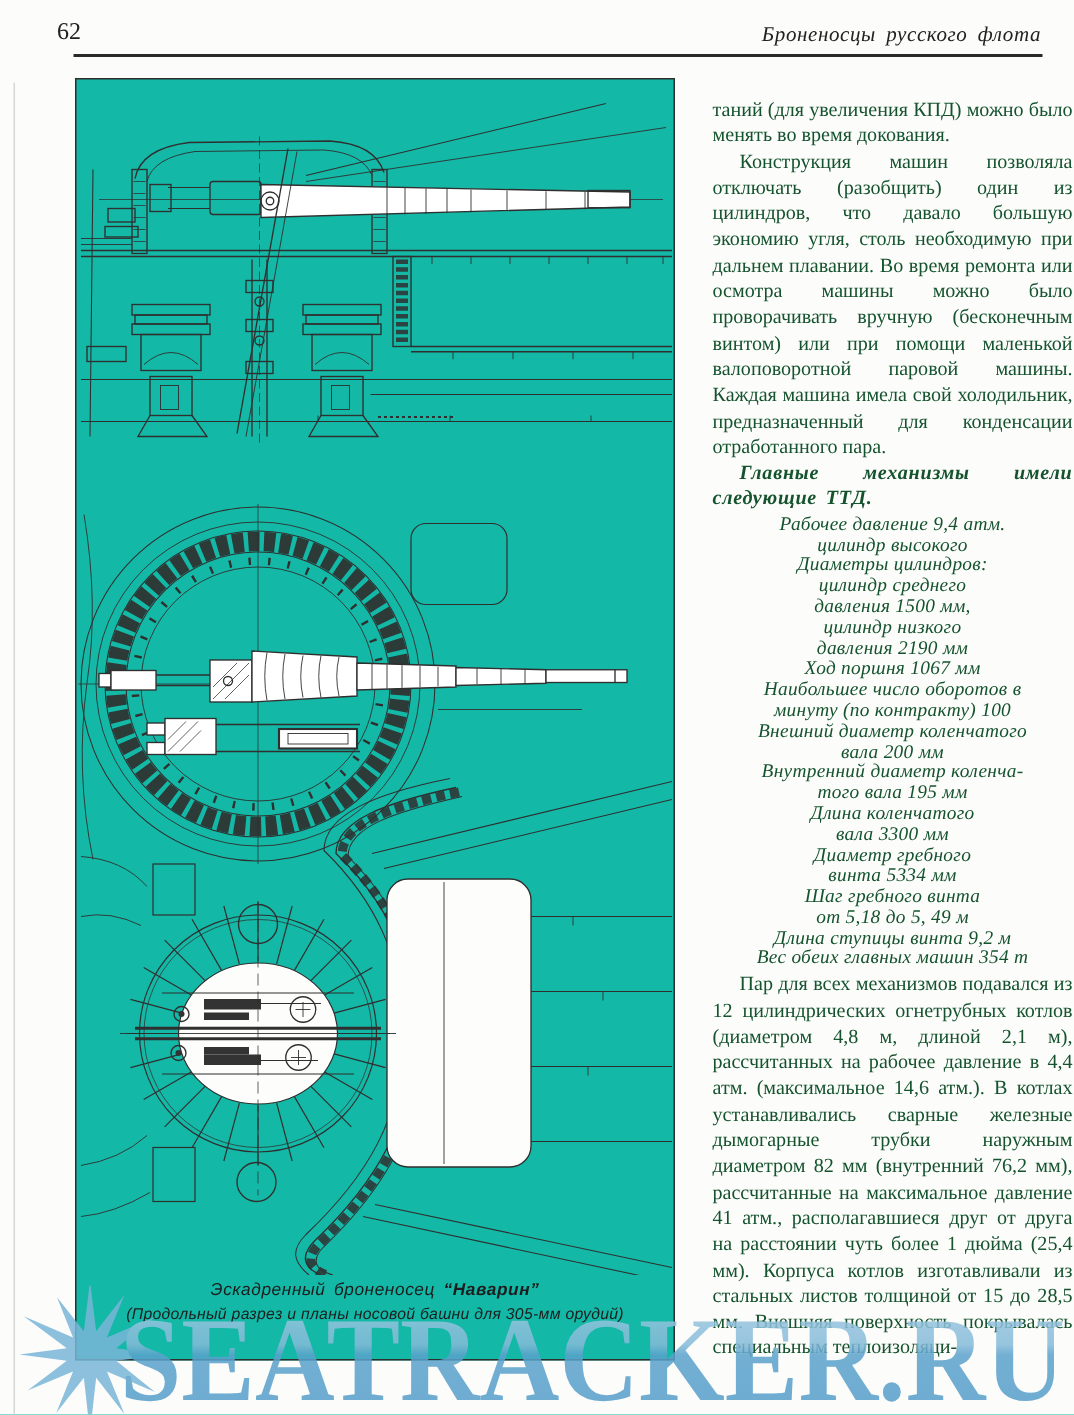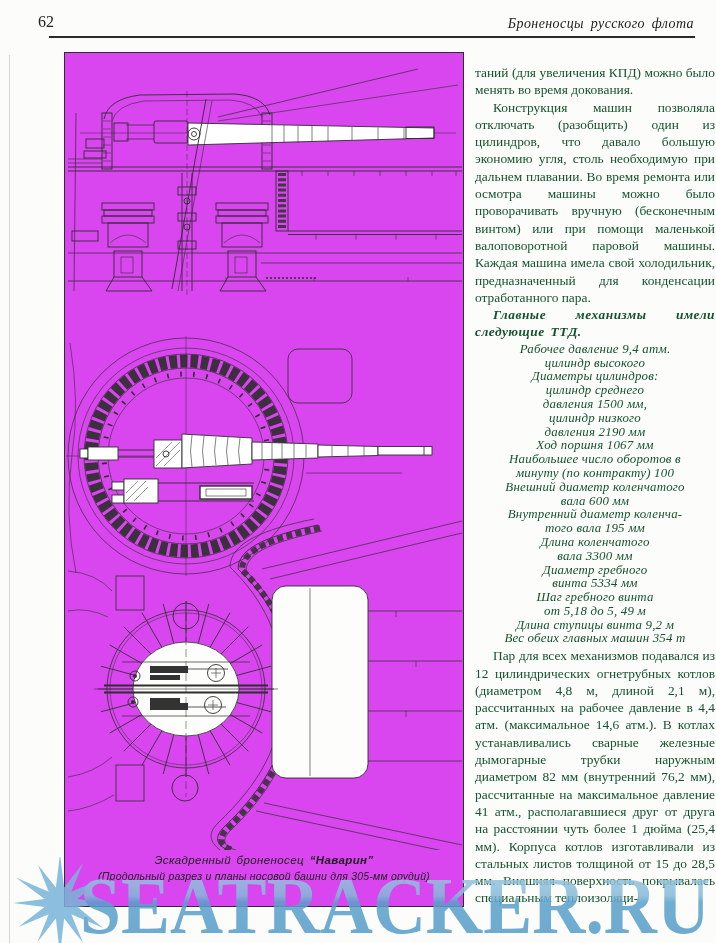--- a/index.html
+++ b/index.html
@@ -3,22 +3,22 @@
 <meta charset="utf-8">
 <style>
   html,body{margin:0;padding:0;}
   body{width:716px;height:943px;position:relative;background:#fcfcfa;
        font-family:"Liberation Serif",serif;overflow:hidden;}
   .scan-line{position:absolute;left:9px;top:55px;width:1px;height:888px;background:#d6d6d0;}
   .header-num{position:absolute;left:38px;top:13px;font-size:16px;color:#222;}
   .header-title{position:absolute;right:22px;top:16px;font-style:italic;font-size:14px;
        color:#222;letter-spacing:.4px;word-spacing:3px;}
   .header-rule{position:absolute;left:49px;top:36px;width:646px;height:1.5px;background:#2a2a2a;}
-  .figure{position:absolute;left:64px;top:52px;width:398px;height:853px;
-       border:1.6px solid #2e2e2e;background:#d946ef;}
+  .figure{position:absolute;left:50px;top:52px;width:398px;height:853px;
+       border:1.6px solid #2e2e2e;background:#14b8a6;}
   .figure svg{position:absolute;left:1px;top:2px;}
   .caption{position:absolute;left:0;right:0;bottom:24px;text-align:center;
        font-family:"Liberation Sans",sans-serif;font-style:italic;color:#1d1d1d;}
   .caption-l1{font-size:11.5px;margin-bottom:4px;letter-spacing:.4px;word-spacing:2px;}
   .caption-l2{font-size:10.5px;letter-spacing:.2px;}
   .column{position:absolute;left:455px;top:64px;width:240px;color:#14532d;
        font-size:13.4px;line-height:17.3px;text-align:justify;margin-left:20px;}
   .column p{margin:0;text-indent:18px;}
   .column p.cont{text-indent:0;}
   .lead-heading{font-weight:bold;font-style:italic;letter-spacing:.5px;word-spacing:2px;}
@@ -236,21 +236,21 @@
     <div class="spec-line">цилиндр высокого</div>
     <div class="spec-line">Диаметры цилиндров:</div>
     <div class="spec-line">цилиндр среднего</div>
     <div class="spec-line">давления  1500 мм,</div>
     <div class="spec-line">цилиндр низкого</div>
     <div class="spec-line">давления  2190 мм</div>
     <div class="spec-line">Ход поршня  1067 мм</div>
     <div class="spec-line">Наибольшее число оборотов в</div>
     <div class="spec-line">минуту  (по контракту) 100</div>
     <div class="spec-line">Внешний диаметр коленчатого</div>
-    <div class="spec-line">вала 600 мм</div>
+    <div class="spec-line">вала 200 мм</div>
     <div class="spec-line">Внутренний диаметр коленча-</div>
     <div class="spec-line">того вала 195 мм</div>
     <div class="spec-line">Длина коленчатого</div>
     <div class="spec-line">вала 3300 мм</div>
     <div class="spec-line">Диаметр гребного</div>
     <div class="spec-line">винта 5334 мм</div>
     <div class="spec-line">Шаг гребного винта</div>
     <div class="spec-line">от 5,18 до 5, 49 м</div>
     <div class="spec-line">Длина ступицы винта 9,2 м</div>
     <div class="spec-line">Вес обеих главных машин 354 т</div>

